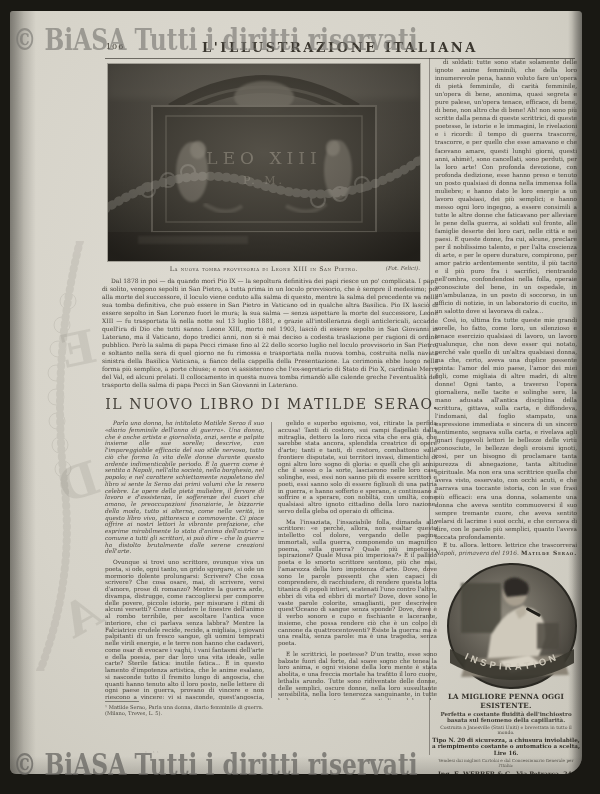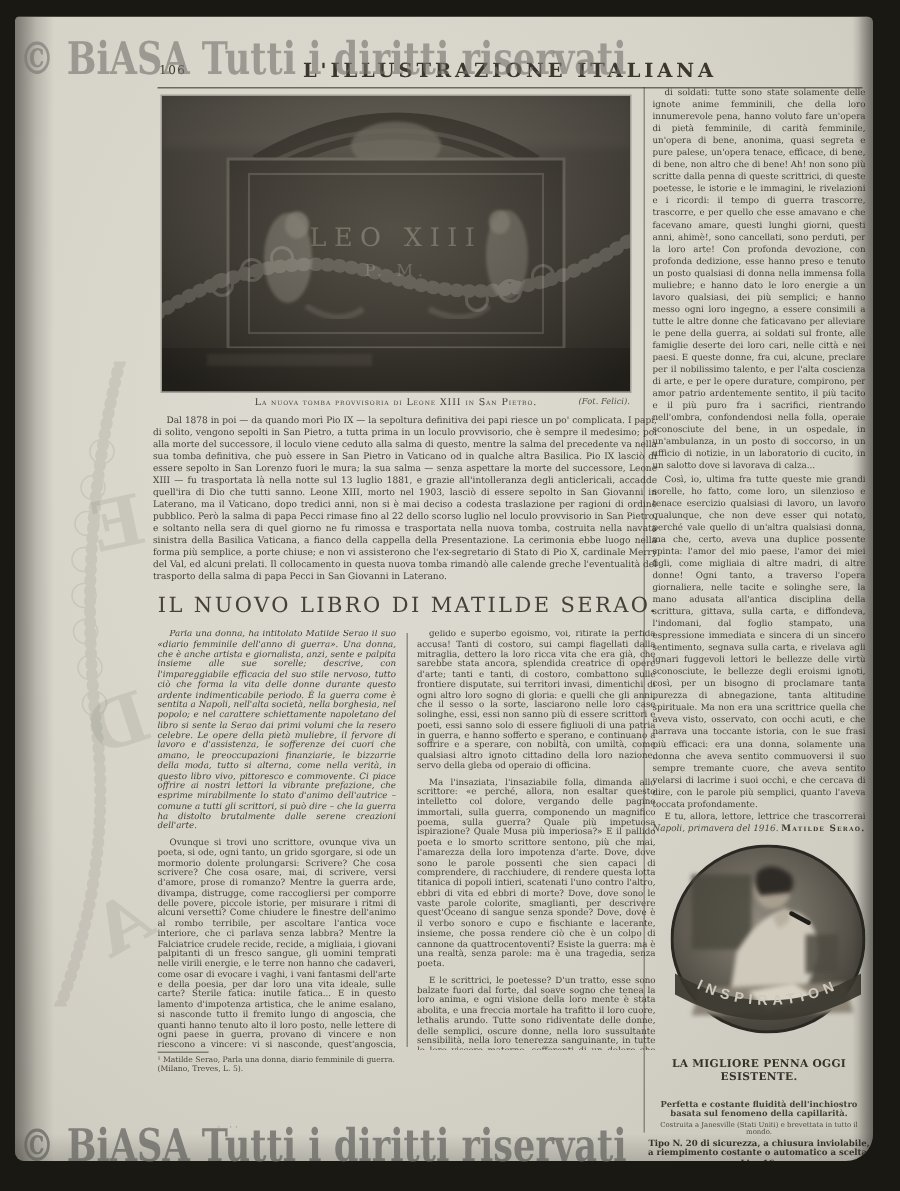--- a/index.html
+++ b/index.html
@@ -71,21 +71,21 @@
     position:absolute;left:425px;top:47px;width:142px;height:489px;overflow:hidden;
     font-size:5.8px;line-height:8.05px;text-align:justify;color:#3e3a32;
   }
   .col3 p{margin:0;text-indent:8px;}
   .sig-row{position:absolute;left:425px;top:539px;width:142px;font-size:5.9px;height:9px;}
   .dateline{position:absolute;left:0;top:0;font-style:italic;color:#4a463e;}
   .signature{position:absolute;right:0;top:-1px;font-variant:small-caps;letter-spacing:.8px;font-weight:bold;color:#3e3a32;}
   
   .ad-photo{position:absolute;left:437px;top:552px;width:130px;height:126px;}
   .ad-text{position:absolute;left:421px;top:681px;width:150px;text-align:center;color:#35322b;}
-  .ad-headline{font-size:7.1px;font-weight:bold;letter-spacing:.2px;margin:12px;}
+  .ad-headline{font-size:7.1px;font-weight:bold;letter-spacing:.2px;margin:0;}
   .ad-sub{font-size:5.6px;font-weight:bold;line-height:6.4px;margin:1px 0 0 0;color:#45423a;}
   .ad-small{font-size:4.6px;margin:1.5px 0 0 0;color:#4a463f;}
   .ad-type{font-size:5.7px;font-weight:bold;line-height:6.4px;margin:1.5px 0 0 0;}
   .ad-tiny{font-size:4.2px;margin:1.5px 0 0 0;color:#55524b;}
   .ad-firm{font-size:6.2px;font-weight:bold;margin:2px 0 0 0;}
   
   .ghost{position:absolute;pointer-events:none;}
   .smudge{position:absolute;left:135px;top:737px;font-size:6px;color:rgba(90,88,82,.5);letter-spacing:2px;}
 </style>
 </head>

